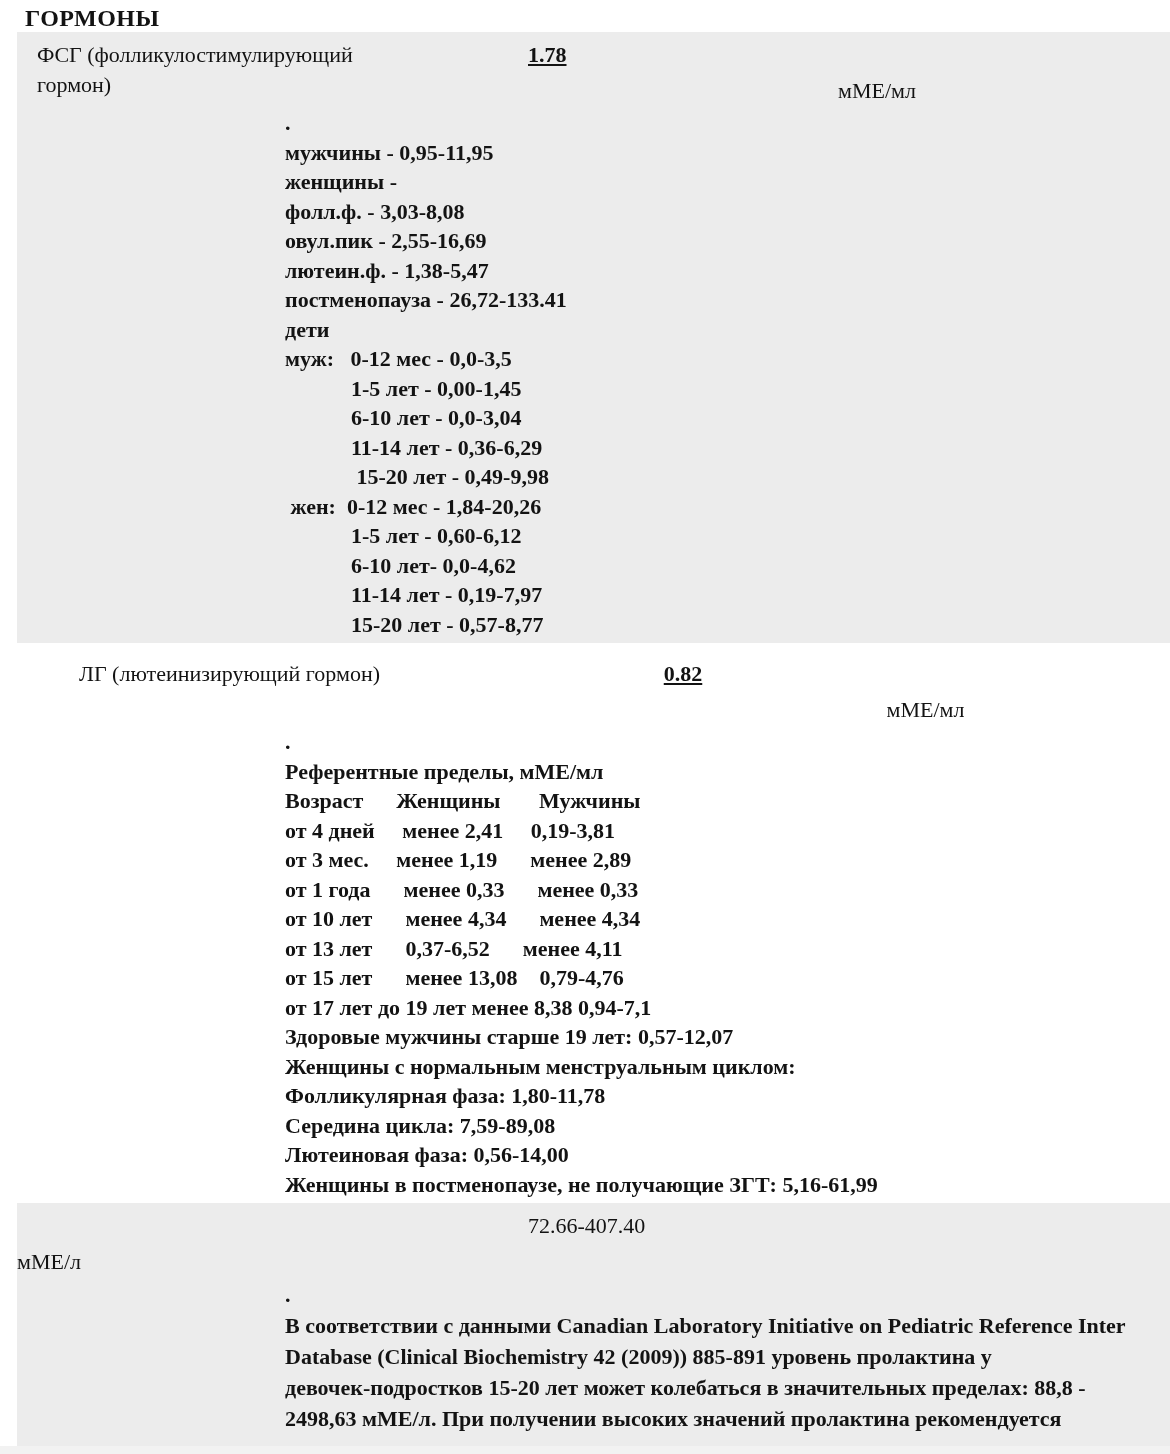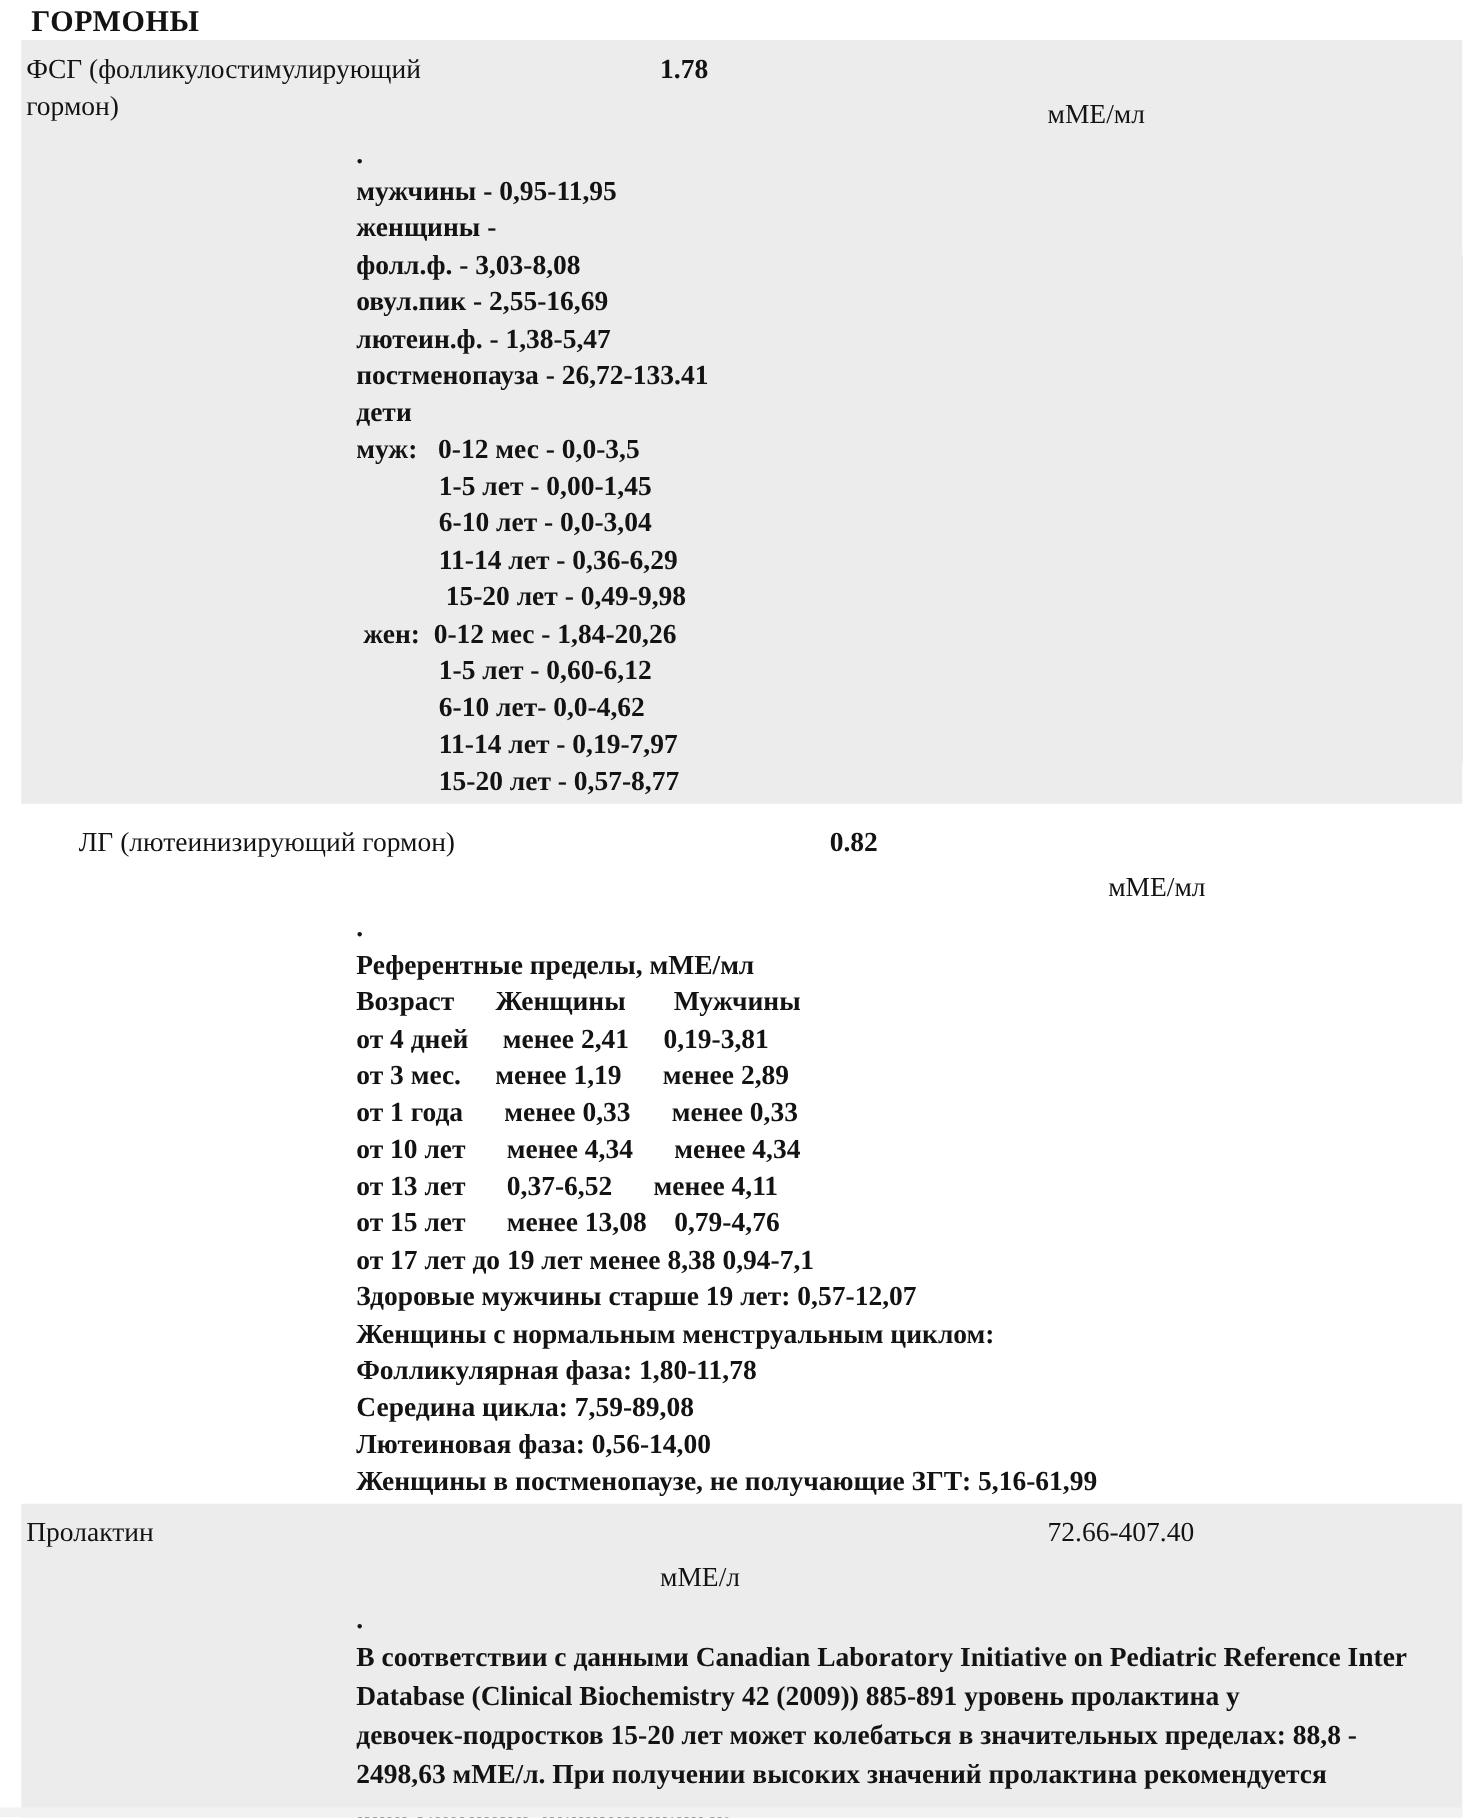--- a/index.html
+++ b/index.html
@@ -37,24 +37,25 @@
     font-size: 22px;
     line-height: 30px;
     padding-top: 8px;
   }
   .section.white .result-row {
     padding-top: 16px;
     text-align: center;
   }
   .test-name {
     width: 385px;
-    padding-left: 4px;
+    padding-left: 20px;
   }
   .result-value {
     font-weight: bold;
+    text-decoration: underline;
   }
   .result-units {
     font-weight: normal;
     margin-top: 36px;
   }
   .result-reference {
     font-weight: normal;
   }
   .ref-lines {
     padding: 2px 0 4px 268px;
@@ -99,20 +100,19 @@
     <div class="test-name">ЛГ (лютеинизирующий гормон)</div>
     <div class="result-value">0.82</div>
     <div class="result-units">мМЕ/мл</div>
     <div class="result-reference"></div>
   </div>
   <div class="ref-lines"><div class="ref-line">.</div><div class="ref-line">Референтные пределы, мМЕ/мл</div><div class="ref-line">Возраст      Женщины       Мужчины</div><div class="ref-line">от 4 дней     менее 2,41     0,19-3,81</div><div class="ref-line">от 3 мес.     менее 1,19      менее 2,89</div><div class="ref-line">от 1 года      менее 0,33      менее 0,33</div><div class="ref-line">от 10 лет      менее 4,34      менее 4,34</div><div class="ref-line">от 13 лет      0,37-6,52      менее 4,11</div><div class="ref-line">от 15 лет      менее 13,08    0,79-4,76</div><div class="ref-line">от 17 лет до 19 лет менее 8,38 0,94-7,1</div><div class="ref-line">Здоровые мужчины старше 19 лет: 0,57-12,07</div><div class="ref-line">Женщины с нормальным менструальным циклом:</div><div class="ref-line">Фолликулярная фаза: 1,80-11,78</div><div class="ref-line">Середина цикла: 7,59-89,08</div><div class="ref-line">Лютеиновая фаза: 0,56-14,00</div><div class="ref-line">Женщины в постменопаузе, не получающие ЗГТ: 5,16-61,99</div></div>
 </div>
 
 <div class="section gray">
   <div class="result-row">
-    <div class="test-name">Пролактин</div>
     <div class="result-units">мМЕ/л</div>
     <div class="result-reference">72.66-407.40</div>
   </div>
   <div class="comment-lines"><div class="comment-line">.</div><div class="comment-line">В соответствии с данными Canadian Laboratory Initiative on Pediatric Reference Inter</div><div class="comment-line">Database (Clinical Biochemistry 42 (2009)) 885-891 уровень пролактина у</div><div class="comment-line">девочек-подростков 15-20 лет может колебаться в значительных пределах: 88,8 -</div><div class="comment-line">2498,63 мМЕ/л. При получении высоких значений пролактина рекомендуется</div><div class="comment-line">консультация эндокринолога.</div></div>
 </div>
 
 <div class="bottom-strip"></div>
 
 </body></html>

